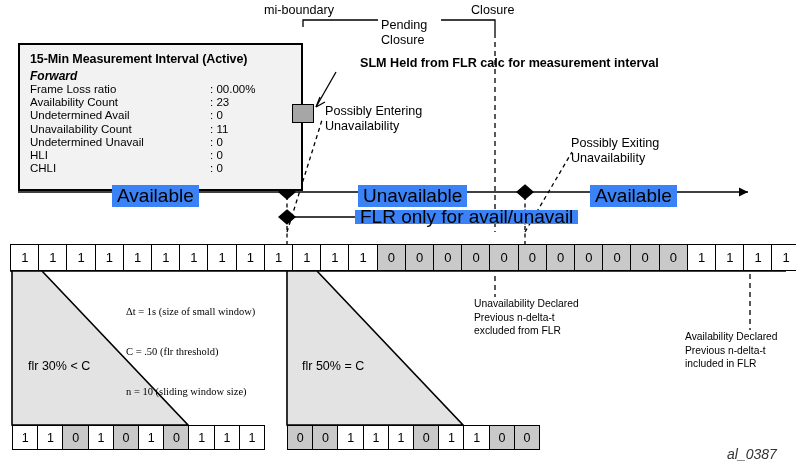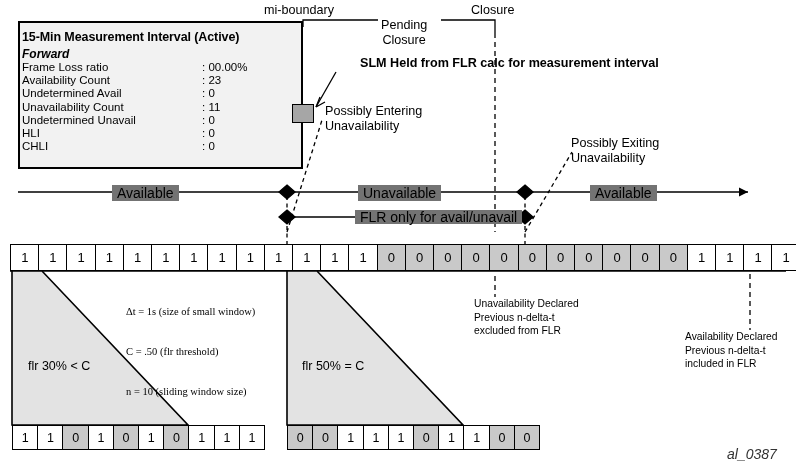--- a/index.html
+++ b/index.html
@@ -9,48 +9,48 @@
     font-family:"Liberation Sans", sans-serif;
     color:#000;
     overflow:hidden;
     position:relative;
   }
   #root{position:relative;width:796px;height:467px;}
   .abs{position:absolute;}
 
   
   #info-box{
-    left:18px;top:21px;width:285px;height:148px;
+    left:18px;top:43px;width:285px;height:148px;
     background:#f2f2f2;border:2px solid #000;
     box-sizing:border-box;
-    padding:7px 0 0 2px;
+    padding:7px 0 0 10px;
   }
   #info-title{font-size:12.5px;font-weight:bold;letter-spacing:-0.1px;margin-bottom:3px;}
   #info-dir{font-size:12px;font-weight:bold;font-style:italic;margin-bottom:0px;}
   .info-row{font-size:11.5px;line-height:13.2px;position:relative;height:13.2px;}
   .info-label{position:absolute;left:0;top:0;}
   .info-val{position:absolute;left:180px;top:0;}
 
   
   #mi-tab{
     left:292px;top:104px;width:22px;height:19px;
     background:#a6a6a6;border:1.6px solid #000;box-sizing:border-box;
   }
 
   
   .ann{font-size:12.6px;line-height:14.5px;white-space:pre;}
   #lbl-mi-boundary{left:264px;top:3px;}
-  #lbl-pending{left:381px;top:18px;text-align:center;}
+  #lbl-pending{left:381px;top:18px;}
   #lbl-closure{left:471px;top:3px;}
   #lbl-slm{left:360px;top:56px;font-weight:bold;}
   #lbl-entering{left:325px;top:104px;}
   #lbl-exiting{left:571px;top:136px;}
 
   
-  .state{font-size:14px;background:#737373;padding:0 5px;}
+  .state{font-size:19px;background:#3b82f6;padding:0 5px;}
   #st-available-1{left:112px;top:185px;}
   #st-unavailable{left:358px;top:185px;}
   #st-available-2{left:590px;top:185px;}
   #st-flr-only{left:355px;top:210px;line-height:14px;text-align:center;}
 
   
   #params{left:126px;top:279px;font-size:10.5px;line-height:13.2px;white-space:pre;font-family:Liberation Serif, serif;}
 
   
   .rnote{font-size:10.3px;line-height:13.6px;white-space:pre;}

